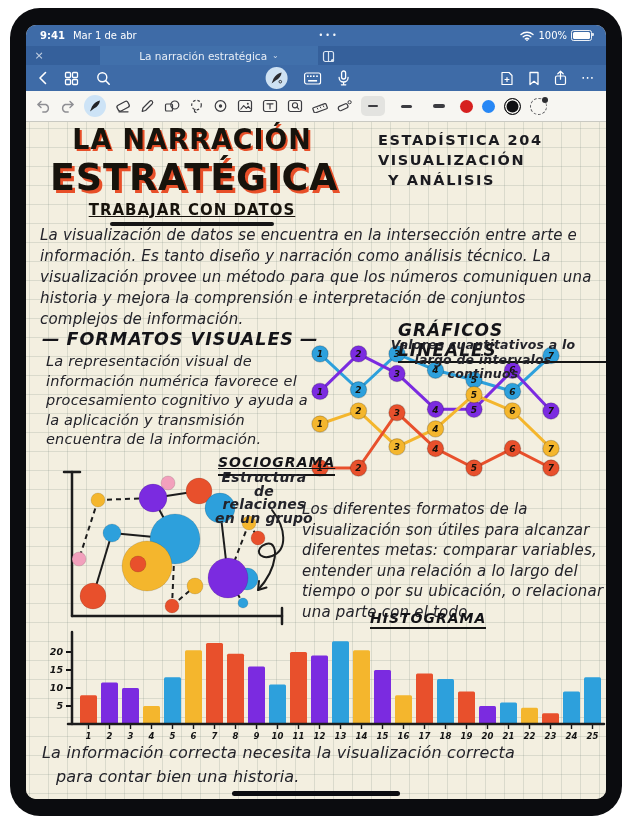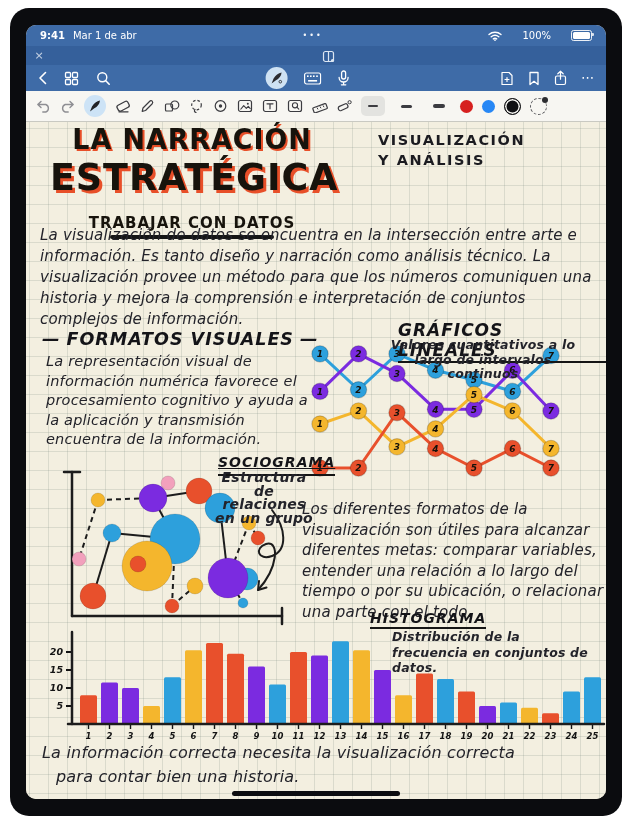--- a/index.html
+++ b/index.html
@@ -1,23 +1,23 @@
 <!DOCTYPE html>
 <html><head>
 <meta charset="utf-8">
 <style>
   html,body{margin:0;padding:0;}
   body{width:632px;height:824px;background:#ffffff;font-family:"DejaVu Sans",sans-serif;position:relative;overflow:hidden;}
-  .bezel{position:absolute;left:10px;top:8px;right:10px;bottom:8px;background:#0b0c0f;border-radius:19px;}
+  .bezel{position:absolute;left:10px;top:8px;right:10px;bottom:8px;background:#0b0c0f;border-radius:30px;}
   .screen{position:absolute;left:16px;top:17px;right:16px;bottom:17px;border-radius:10px;overflow:hidden;display:flex;flex-direction:column;background:#f3efe0;}
   
   .statusbar{height:21px;background:#3e6ba7;color:#fff;display:flex;align-items:center;font-size:10px;padding:0 14px;flex:none;}
   .statusbar .time{font-weight:bold;margin-right:8px;}
   .statusbar .mid{flex:1;text-align:center;font-size:8px;letter-spacing:2px;opacity:.95;}
-  .statusbar .right{display:flex;align-items:center;gap:20px;}
+  .statusbar .right{display:flex;align-items:center;gap:4px;}
   .batt{width:19px;height:9px;border:1px solid rgba(255,255,255,.9);border-radius:2.5px;position:relative;}
   .batt i{position:absolute;left:1px;top:1px;bottom:1px;right:1px;background:#fff;border-radius:1.5px;}
   .batt:after{content:"";position:absolute;right:-3px;top:2px;width:2px;height:3px;background:rgba(255,255,255,.8);border-radius:0 1px 1px 0;}
   .tabbar{height:19px;background:#35609b;display:flex;align-items:center;flex:none;position:relative;color:#e8eef6;}
   .tab-close{width:26px;text-align:center;font-size:11px;opacity:.8;}
   .tab{position:absolute;left:74px;width:218px;top:0;bottom:0;background:#4170ab;display:flex;align-items:center;justify-content:center;gap:5px;font-size:10.5px;}
   .tab .chev{font-size:8px;opacity:.85;}
   .tab-reader{position:absolute;left:296px;top:2px;}
   .maintoolbar{height:26px;background:#3e6ba7;display:flex;align-items:center;flex:none;position:relative;padding:0 12px;}
   .tb-left{display:flex;align-items:center;gap:17px;}
@@ -41,21 +41,21 @@
   .sw-add:after{content:"";position:absolute;right:-2px;top:-2px;width:6px;height:6px;border-radius:50%;background:#2c2c30;}
   
   .canvas{flex:1;position:relative;background:#f3efe0;
     background-image:linear-gradient(rgba(120,135,125,.20) 1px,transparent 1px),linear-gradient(90deg,rgba(120,135,125,.20) 1px,transparent 1px);
     background-size:19px 19px;background-position:3px 6px;color:#23232a;}
   .abs{position:absolute;}
   .hw{font-style:italic;letter-spacing:.2px;}
   .title-block{left:18px;top:2px;width:296px;text-align:center;color:#17130c;}
   .t1{font-size:28px;font-weight:bold;letter-spacing:1px;text-shadow:2px 2px 0 #e84f28;line-height:32px;transform:scaleX(.96);}
   .t2{font-size:38px;font-weight:bold;letter-spacing:1px;text-shadow:3px 3px 0 #e84f28;line-height:42px;transform:scaleX(.96);}
-  .t3{font-size:15px;font-weight:bold;letter-spacing:1px;margin-top:16px;}
+  .t3{font-size:15px;font-weight:bold;letter-spacing:1px;margin-top:3px;text-decoration:underline;}
   .t-underline{width:164px;height:4px;background:#151515;border-radius:2px;margin:3px auto 0;}
   .course{left:352px;top:8px;width:200px;font-size:14.5px;font-weight:bold;letter-spacing:1.6px;line-height:20px;color:#1b1b20;}
   .course div:nth-child(3){padding-left:10px;}
   .intro{left:14px;top:103px;width:568px;font-size:15px;line-height:21px;text-align:left;}
   .sec-head{font-weight:bold;color:#141418;letter-spacing:1px;}
   .formats-h{left:16px;top:207px;font-size:17.5px;}
   .formats-h:before{content:"—";margin-right:6px;}
   .formats-h:after{content:"—";margin-left:6px;}
   .formats-b{left:20px;top:230px;width:262px;font-size:14.5px;line-height:19.5px;}
   .lc-head{left:372px;top:198px;font-size:17px;border-bottom:2px solid #151515;padding-bottom:1px;z-index:2;}
@@ -87,20 +87,24 @@
           </svg>
         <span>100%</span>
         <span class="batt">
             <i></i>
           </span>
       </span>
     </div>
 
     <div class="tabbar">
       <span class="tab-close">×</span>
+      <span class="tab">
+        <span>La narración estratégica</span>
+        <span class="chev">⌄</span>
+      </span>
       <span class="tab-reader">
         <svg width="13" height="13" viewBox="0 0 13 13">
             <rect x="1.5" y="1.5" width="10" height="10" rx="2" stroke="#dce6f2" fill="none" stroke-width="1.2"></rect>
             <line x1="6.5" y1="1.5" x2="6.5" y2="11.5" stroke="#dce6f2" stroke-width="1.2"></line>
             <circle cx="10.5" cy="10.5" r="1.6" fill="#dce6f2"></circle>
           </svg>
       </span>
     </div>
 
     <div class="maintoolbar">
@@ -230,20 +234,21 @@
     <div class="canvas">
 
       <div class="abs title-block">
         <div class="t1">LA NARRACIÓN</div>
         <div class="t2">ESTRATÉGICA</div>
         <div class="t3">TRABAJAR CON DATOS</div>
         <div class="t-underline"></div>
       </div>
 
       <div class="abs course">
+        <div>ESTADÍSTICA 204</div>
         <div>VISUALIZACIÓN</div>
         <div>Y ANÁLISIS</div>
       </div>
 
       <div class="abs intro hw">La visualización de datos se encuentra en la intersección entre arte e información. Es tanto diseño y narración como análisis técnico. La visualización provee un método para que los números comuniquen una historia y mejora la comprensión e interpretación de conjuntos complejos de información.</div>
 
       <div class="abs sec-head hw formats-h">FORMATOS VISUALES</div>
       <div class="abs formats-b hw">La representación visual de información numérica favorece el procesamiento cognitivo y ayuda a la aplicación y transmisión encuentra de la información.</div>
 
       <div class="abs sec-head hw lc-head">GRÁFICOS LINEALES</div>
@@ -354,21 +359,20 @@
           <circle cx="201" cy="149" r="5" fill="#2da0dc" stroke="rgba(0,0,0,.12)" stroke-width="1"></circle>
           <g id="soc-arrow" stroke="#1c1c1c" stroke-width="2" fill="none" stroke-linecap="round">
           <path d="M230 56 C 244 74, 246 96, 230 102 C 216 107, 212 94, 224 90 C 238 86, 236 114, 216 136"></path>
           <path d="M216 136 l 8.5 -2.5 M216 136 l 1 -9"></path>
         </g>
         </svg>
 
       <div class="abs middle hw">Los diferentes formatos de la visualización son útiles para alcanzar diferentes metas: comparar variables, entender una relación a lo largo del tiempo o por su ubicación, o relacionar una parte con el todo.</div>
 
       <div class="abs sec-head hw hist-head">HISTOGRAMA</div>
-      <div class="abs hist-cap hw">Distribución de la frecuencia en conjuntos de datos.</div>
       <svg class="abs" style="left:16px;top:504px;" width="570" height="122" viewBox="0 0 570 122">
           <line x1="24" y1="80" x2="30" y2="80" stroke="#141414" stroke-width="2"></line>
           <text x="21" y="83.2" text-anchor="end" font-size="9.5" font-weight="bold" font-style="italic" fill="#141414">5</text>
           <line x1="24" y1="62" x2="30" y2="62" stroke="#141414" stroke-width="2"></line>
           <text x="21" y="65.2" text-anchor="end" font-size="9.5" font-weight="bold" font-style="italic" fill="#141414">10</text>
           <line x1="24" y1="44" x2="30" y2="44" stroke="#141414" stroke-width="2"></line>
           <text x="21" y="47.2" text-anchor="end" font-size="9.5" font-weight="bold" font-style="italic" fill="#141414">15</text>
           <line x1="24" y1="26" x2="30" y2="26" stroke="#141414" stroke-width="2"></line>
           <text x="21" y="29.2" text-anchor="end" font-size="9.5" font-weight="bold" font-style="italic" fill="#141414">20</text>
           <rect x="38" y="69.2" width="17" height="28.8" rx="1.5" fill="#e8502c"></rect>

